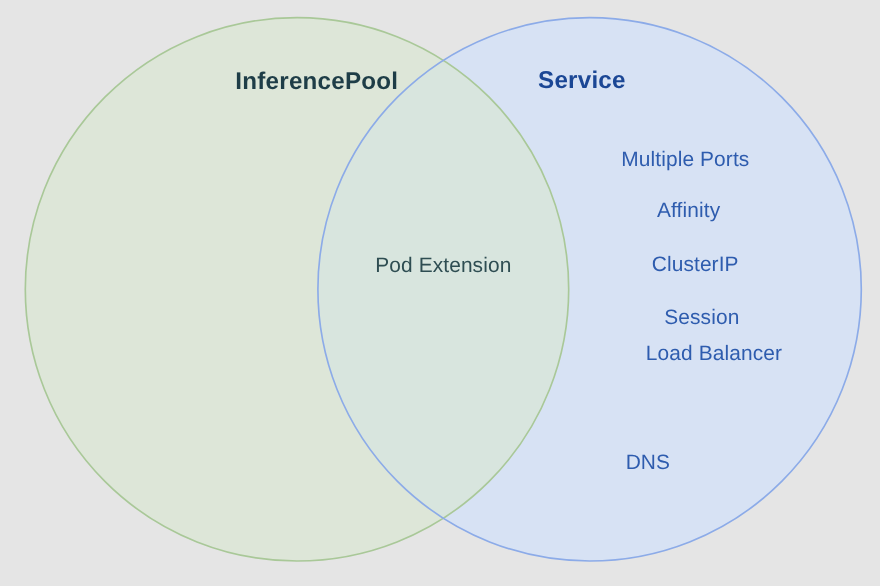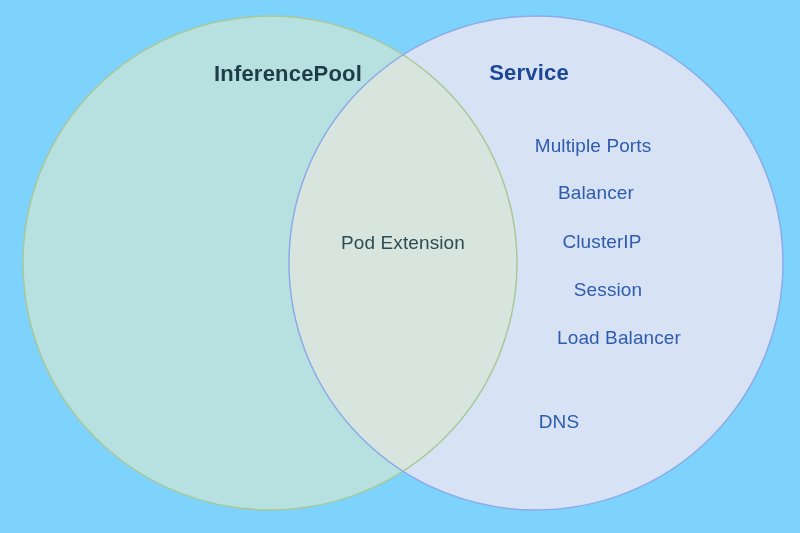--- a/index.html
+++ b/index.html
@@ -5,35 +5,35 @@
   * { margin: 0; padding: 0; box-sizing: border-box; }
   html, body {
     width: 800px; height: 533px;
     background: #ffffff;
     font-family: "Liberation Sans", sans-serif;
     overflow: hidden;
   }
   .stage {
     position: relative;
     width: 800px; height: 533px;
-    background: #7dd3fc;
+    background: #e5e5e5;
   }
   .stage svg { position: absolute; left: 0; top: 0; }
   .label {
     position: absolute;
     transform: translate(-50%, -50%);
     white-space: nowrap;
     line-height: 1;
   }
   .title { font-size: 22px; font-weight: 700; letter-spacing: 0.2px; }
   .item  { font-size: 19px; font-weight: 400; letter-spacing: 0.1px; }
   .green-title { color: #1e3d47; }
   .green-item  { color: #2e4d52; }
   .blue-title  { color: #1b4795; }
-  .blue-item   { color: #2e5cae; }
+  .blue-item   { color: #2e5cae; margin-left: 30px; }
 </style>
 </head>
 <body>
 
 <div class="stage">
 
   <svg width="800" height="533" viewBox="0 0 800 533" aria-hidden="true">
 
     <circle cx="536" cy="263" r="247" fill="#d7e2f4"></circle>
 
@@ -43,19 +43,19 @@
     <circle cx="536" cy="263" r="247" fill="none" stroke-width="1.5" stroke="#8cabe8"></circle>
   </svg>
 
   <div class="label title green-title" style="left:288px; top:74px">InferencePool</div>
   <div class="label title blue-title" style="left:529px; top:73px">Service</div>
 
 
   <div class="label item green-item" style="left:403px; top:242px">Pod Extension</div>
 
   <div class="label item blue-item" style="left:593px; top:145px">Multiple Ports</div>
-  <div class="label item blue-item" style="left:596px; top:192px">Balancer</div>
+  <div class="label item blue-item" style="left:596px; top:192px">Affinity</div>
   <div class="label item blue-item" style="left:602px; top:241px">ClusterIP</div>
   <div class="label item blue-item" style="left:608px; top:289px">Session</div>
-  <div class="label item blue-item" style="left:619px; top:337px">Load Balancer</div>
+  <div class="label item blue-item" style="left:619px; top:322px">Load Balancer</div>
   <div class="label item blue-item" style="left:559px; top:421px">DNS</div>
 
 </div>
 
 </body></html>

